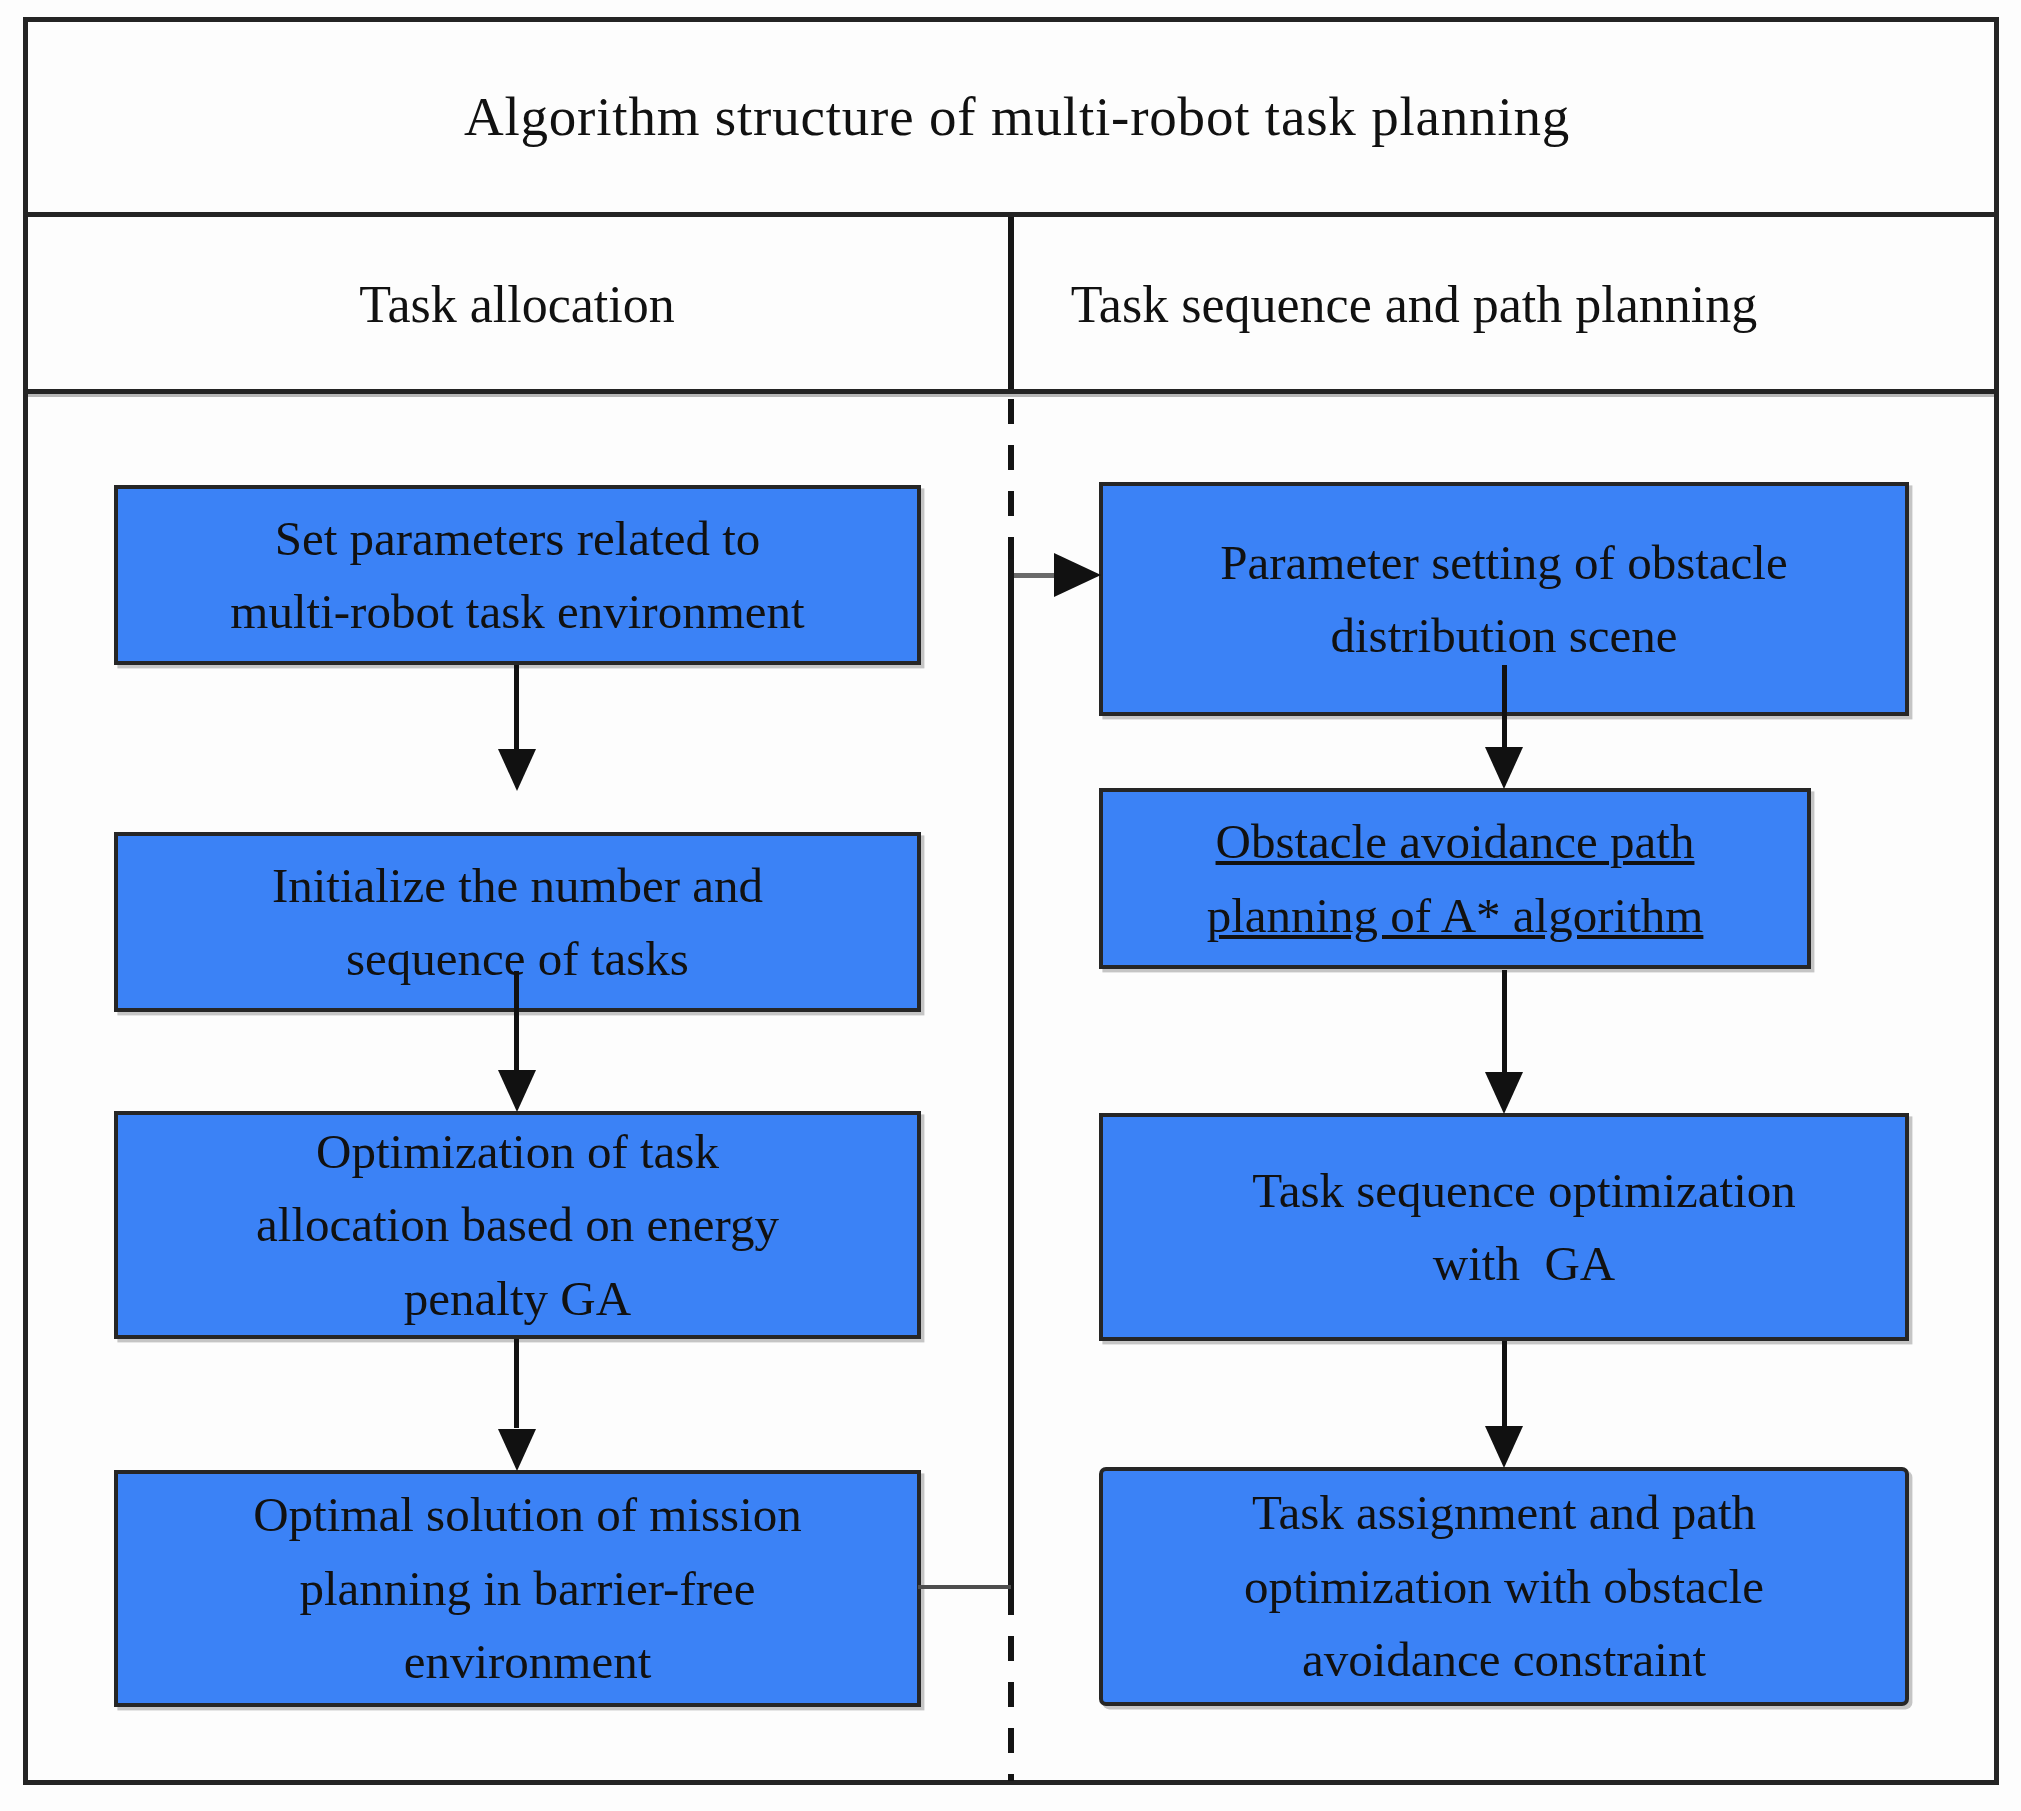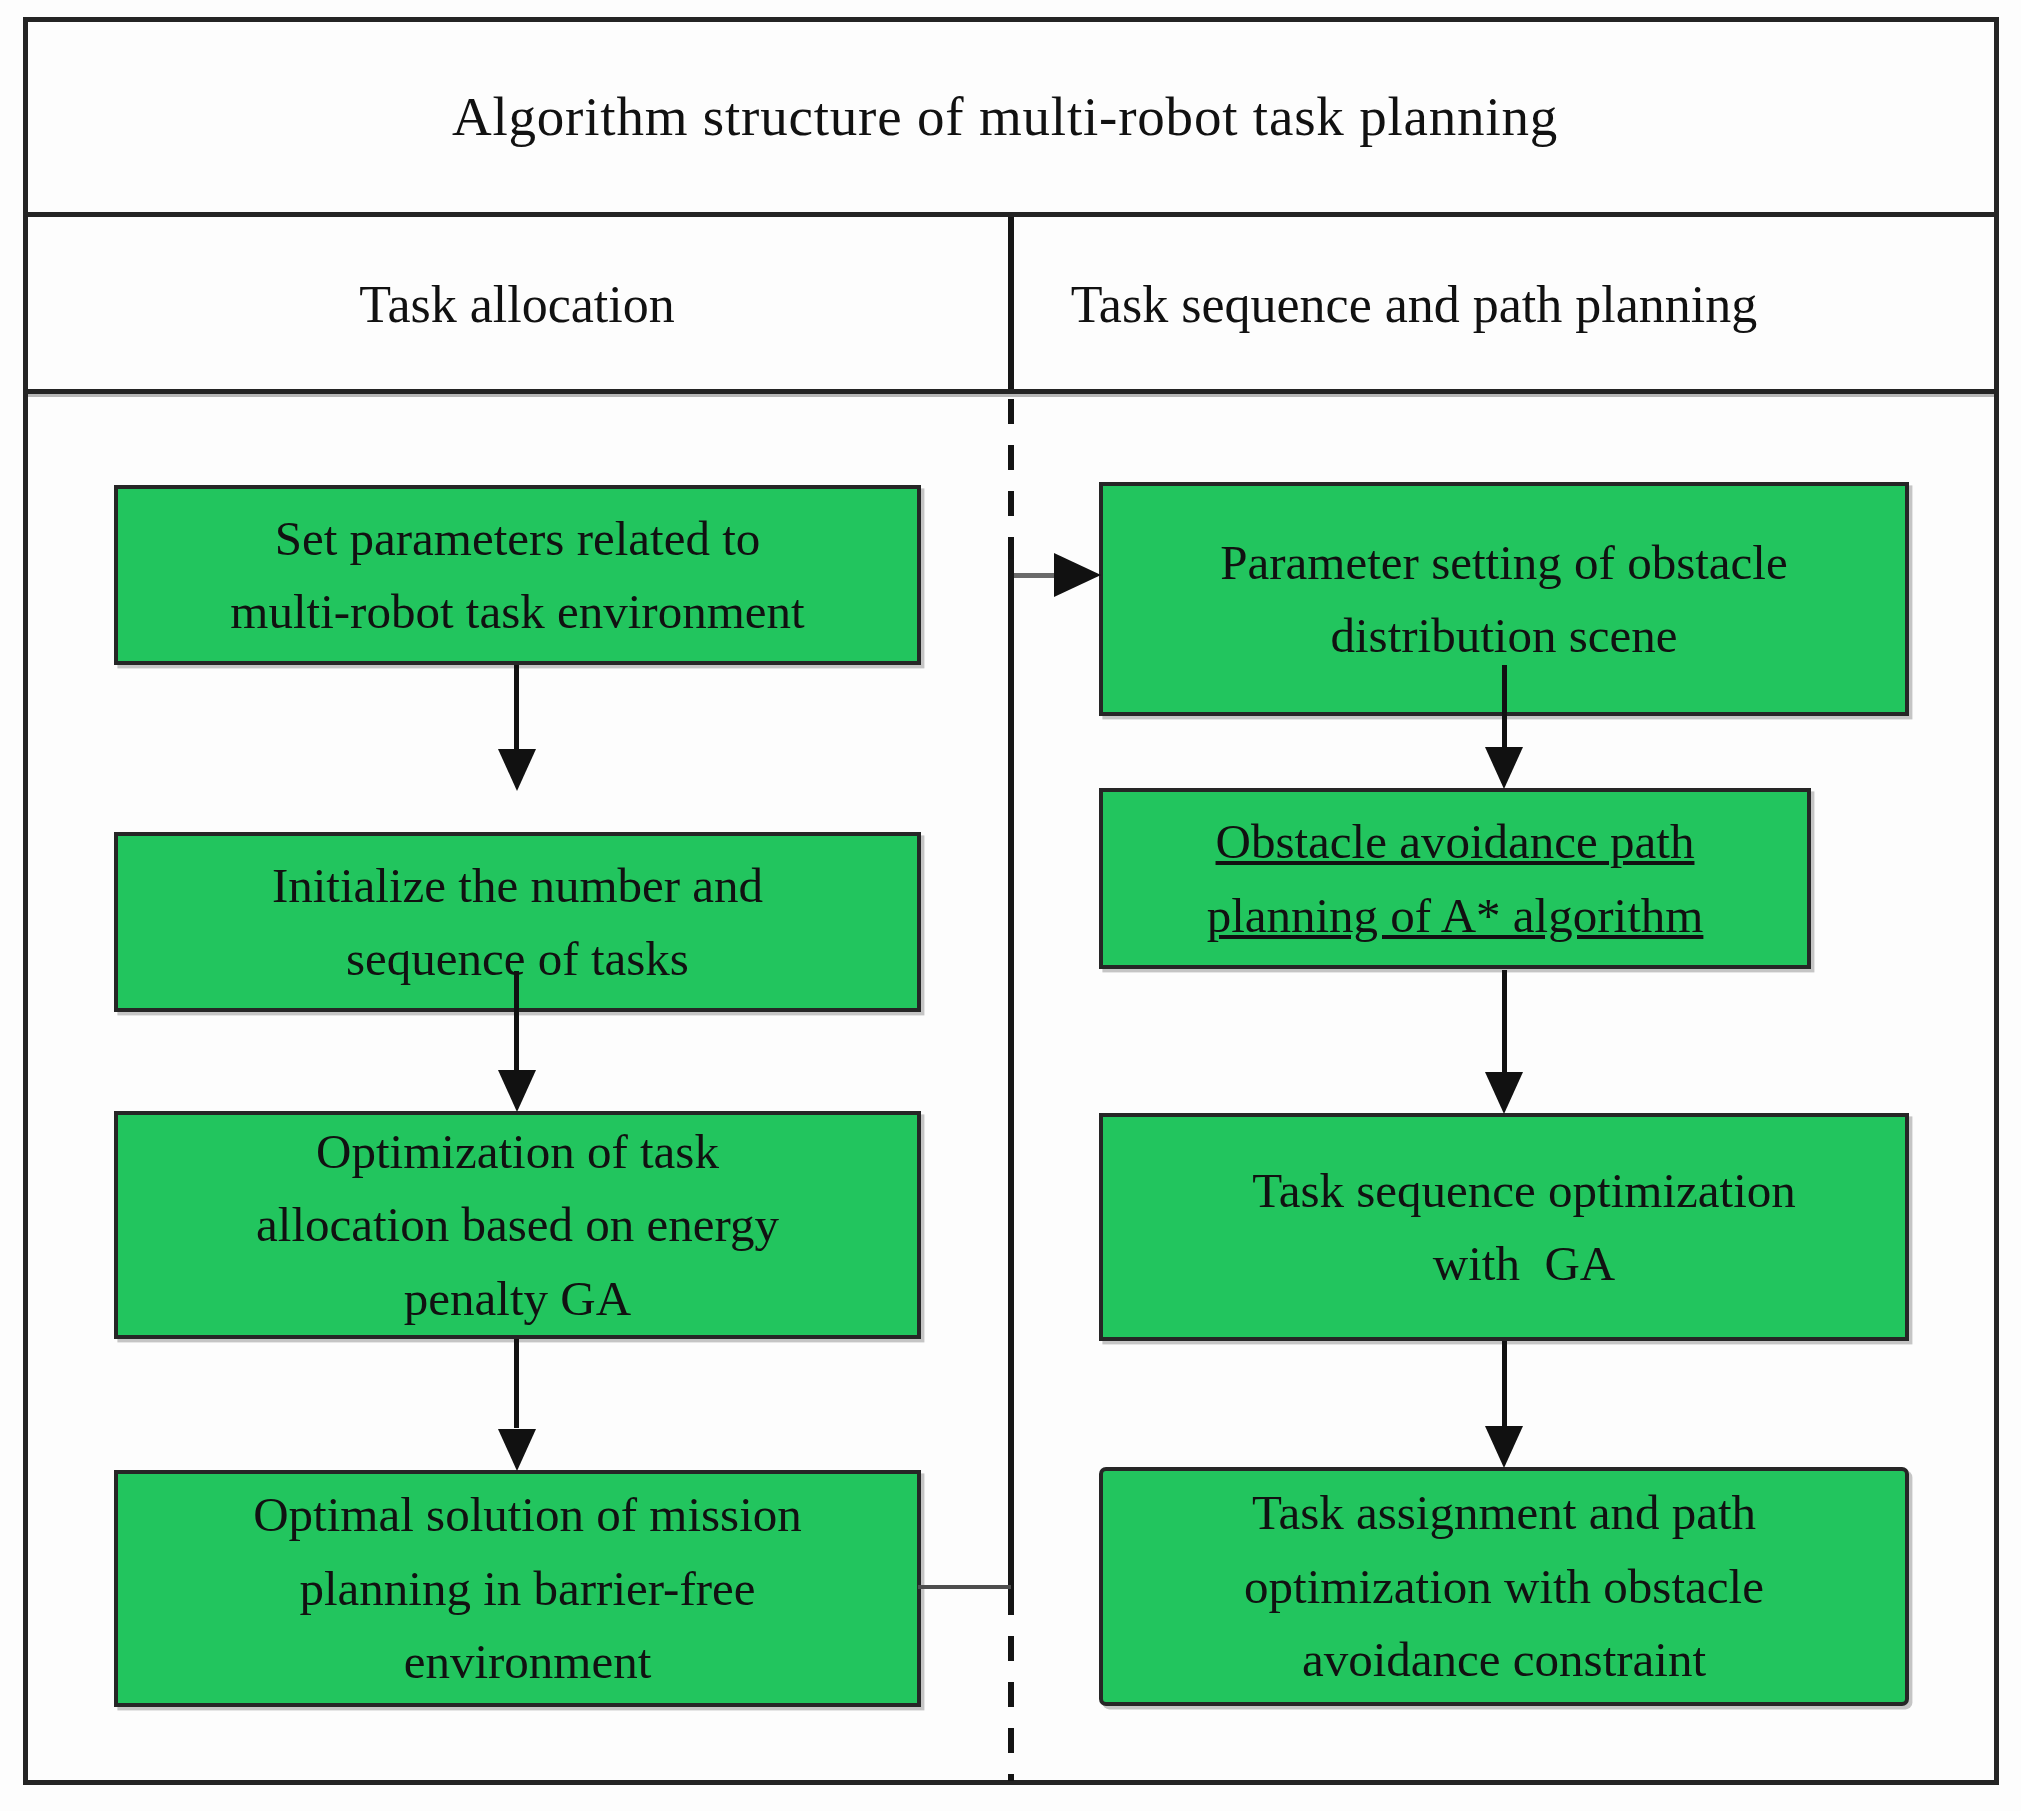--- a/index.html
+++ b/index.html
@@ -25,21 +25,21 @@
   
   .row-text{
     position:absolute;display:flex;align-items:center;justify-content:center;
     text-align:center;
   }
   .title-text{font-size:55px;letter-spacing:0.8px;}
   .header-text{font-size:52px;}
   
   .fbox{
     position:absolute;box-sizing:border-box;
-    border:4.2px solid #262626;background:#22c55e;
+    border:4.2px solid #262626;background:#3b82f6;
     box-shadow:3.4px 3.4px 0 rgba(128,128,128,0.45);
     display:flex;align-items:center;justify-content:center;
     text-align:center;font-size:49px;line-height:1.5;
     white-space:pre-wrap;
   }
   
   .varrow-line{position:absolute;width:5px;background:#111111;}
   .varrow-head{
     position:absolute;width:0;height:0;
     border-left:19.4px solid transparent;border-right:19.4px solid transparent;
@@ -62,21 +62,21 @@
 
   <div class="hline" style="left:23px;top:212px;width:1976px;height:5px;"></div>
   <div class="hline" style="left:23px;top:389px;width:1976px;height:5px;"></div>
   <div class="hline-shadow" style="left:28px;top:394px;width:1966px;height:3.4px;"></div>
 
   <div class="vline-solid" style="left:1008px;top:217px;width:5.9px;height:172px;"></div>
   <div class="vline-dashed" style="left:1008px;top:399px;height:160px;"></div>
   <div class="vline-solid" style="left:1008px;top:559px;width:5.9px;height:1031px;"></div>
   <div class="vline-dashed" style="left:1008px;top:1590px;height:191px;"></div>
 
-  <div class="row-text title-text" style="left:16px;top:23.6px;width:1978px;height:186px;">Algorithm structure of multi-robot task planning</div>
+  <div class="row-text title-text" style="left:28px;top:23.6px;width:1978px;height:186px;">Algorithm structure of multi-robot task planning</div>
 
   <div class="row-text header-text" style="left:28px;top:222px;width:978px;height:165px;">Task allocation</div>
   <div class="row-text header-text" style="left:1015px;top:222px;width:798px;height:165px;">Task sequence and path planning</div>
 
   <div class="fbox" style="left:114px;top:485px;width:807px;height:180px;">Set parameters related to
 multi-robot task environment</div>
   <div class="fbox" style="left:114px;top:790px;width:807px;height:180px;margin-top:42px;">Initialize the number and
 sequence of tasks</div>
   <div class="fbox" style="left:114px;top:1111px;width:807px;height:228px;">Optimization of task
 allocation based on energy

